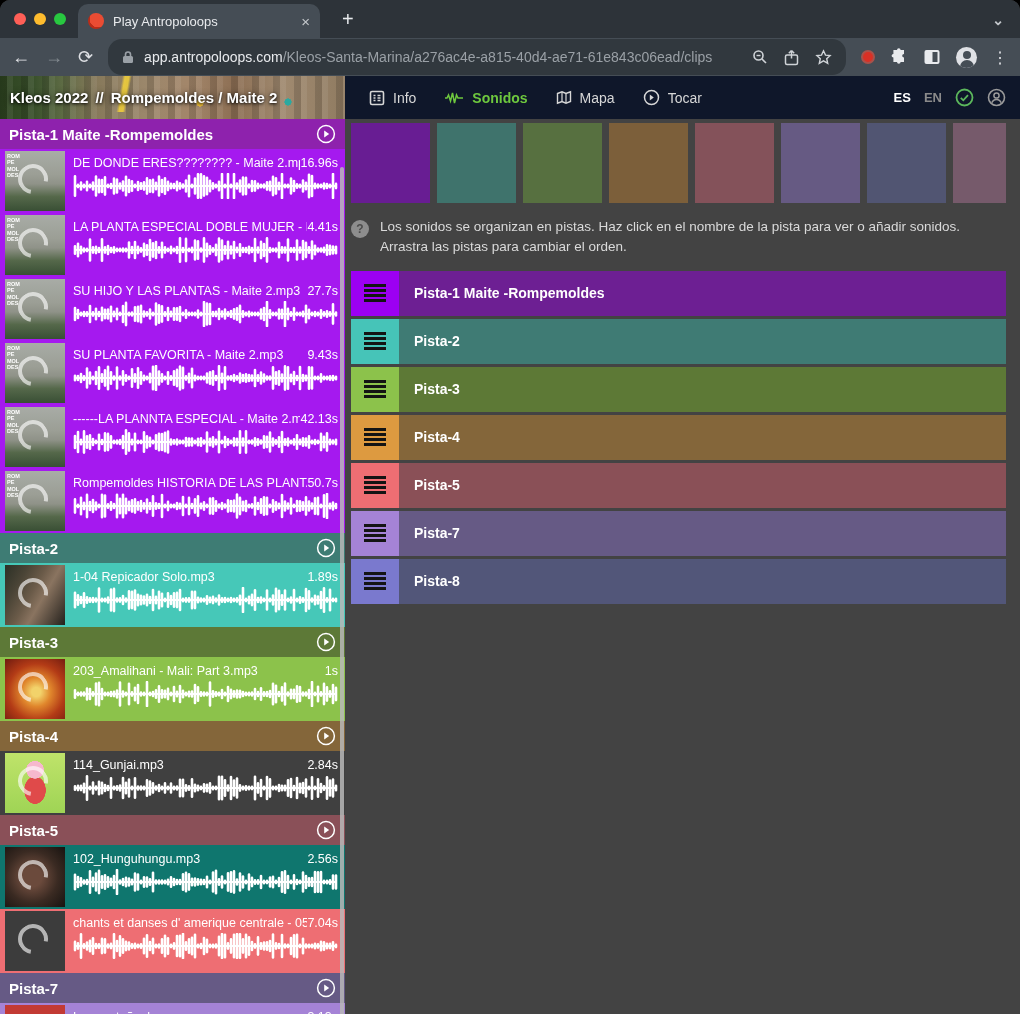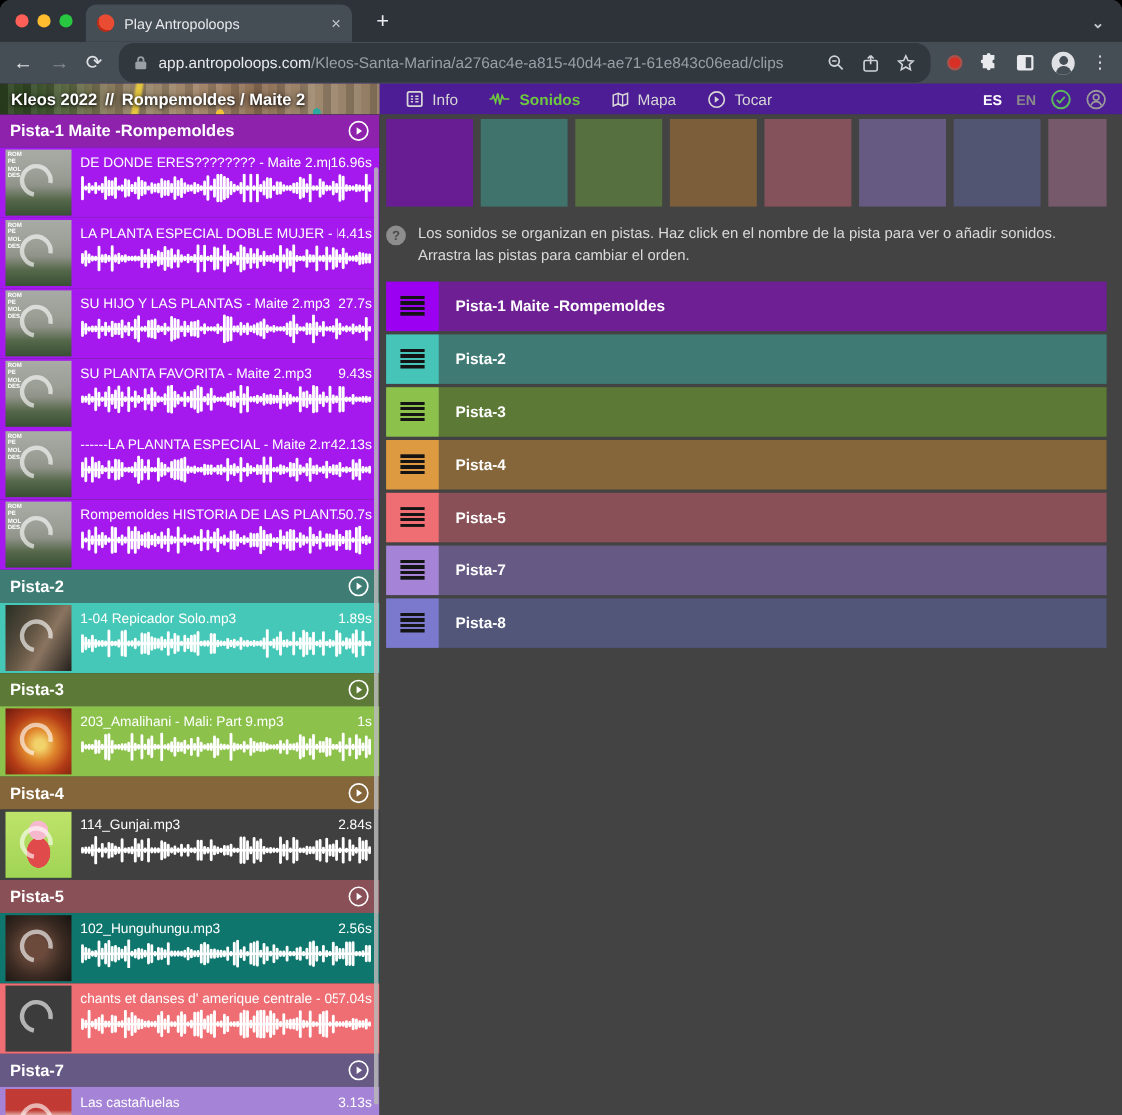--- a/index.html
+++ b/index.html
@@ -28,21 +28,21 @@
   .url .domain { color:#e8eaed; } .url .path { color:#9aa0a6; }
   .addr-right { margin-left:auto; display:flex; gap:16px; align-items:center; flex:none; }
   .ext-ic { display:flex; align-items:center; justify-content:center; }
   .rec-dot { width:14px; height:14px; border-radius:50%; background:#d93025; border:2px solid #a8524b; }
   .avatar-circ { width:21px; height:21px; border-radius:50%; background:#dfe1e5; position:relative; overflow:hidden; }
   .avatar-circ::before { content:""; position:absolute; left:6.5px; top:4px; width:8px; height:8px; border-radius:50%; background:#454d55; }
   .avatar-circ::after { content:""; position:absolute; left:3.5px; top:13px; width:14px; height:9px; border-radius:7px 7px 0 0; background:#454d55; }
   .kebab { color:#dfe1e5; font-size:16px; letter-spacing:0; }
 
   
-  .appbar { height:28px; display:flex; background:#4c1d95; color:#e3e3e3; flex:none; }
+  .appbar { height:43px; display:flex; background:#0f172a; color:#e3e3e3; flex:none; }
   .appbar-left { width:345px; flex:none; position:relative; display:flex; align-items:center; overflow:hidden;
     background:
       linear-gradient(100deg, transparent 46%, rgba(238,205,60,.9) 47%, rgba(238,205,60,.9) 48.5%, transparent 49.5%) 0 0/260px 36px no-repeat,
       radial-gradient(circle 5px at 200px 27px, #f2c238 70%, transparent 72%),
       radial-gradient(circle 5px at 288px 26px, #2ba9a0 70%, transparent 72%),
       repeating-linear-gradient(90deg, rgba(0,0,0,.14) 0 7px, rgba(255,255,255,.07) 7px 13px, rgba(0,0,0,0) 13px 21px),
       linear-gradient(90deg, #2c421f 0%, #3a512c 10%, #5d6b44 18%, #87795b 28%, #9b876b 42%, #a3866a 55%, #8d6f54 68%, #a08a70 82%, #907b61 100%);
   }
   .crumb { position:relative; padding-left:10px; font-size:15px; font-weight:700; color:#fff; white-space:nowrap;
            text-shadow:0 1px 3px rgba(0,0,0,.9), 0 0 6px rgba(0,0,0,.5); }
@@ -362,21 +362,21 @@
               <circle cx="10" cy="10" r="8.4" stroke="#fff" stroke-width="1.5" fill="none"></circle>
               <path d="M8.2 6.6l5 3.4-5 3.4z" fill="#fff"></path>
             </svg>
           </div>
           <div class="clip" style="background: rgb(140, 194, 75);">
             <div class="thumb thumb--fire-puppet">
               <div class="spinner"></div>
             </div>
             <div class="clip-body">
               <div class="clip-top">
-                <span class="clip-title">203_Amalihani - Mali: Part 9.mp3</span>
+                <span class="clip-title">203_Amalihani - Mali: Part 3.mp3</span>
                 <span class="clip-dur">1s</span>
               </div>
               <svg class="wave" width="265" height="26" viewBox="0 0 265 26">
                 <path d="M1 13H264" stroke="#fff" stroke-width="2.2" fill="none"></path>
                 <path d="M2 9.2V16.8M5 11.9V14.1M8 11.5V14.5M11 11.6V14.4M14 7.6V18.4M17 8.1V17.9M20 11.4V14.6M23 2.5V23.5M26 1.8V24.2M29 8.1V17.9M32 11.8V14.2M35 11.7V14.3M38 11.0V15.0M41 10.9V15.1M44 9.6V16.4M47 1.6V24.4M50 10.6V15.4M53 11.7V14.3M56 2.8V23.2M59 11.4V14.6M62 6.7V19.3M65 4.0V22.0M68 11.5V14.5M71 11.9V14.1M74 1.1V24.9M77 11.9V14.1M80 11.0V15.0M83 9.2V16.8M86 5.3V20.7M89 9.4V16.6M92 9.8V16.2M95 7.9V18.1M98 11.8V14.2M101 6.1V19.9M104 10.8V15.2M107 5.1V20.9M110 9.7V16.3M113 11.8V14.2M116 10.8V15.2M119 10.6V15.4M122 4.0V22.0M125 6.2V19.8M128 11.2V14.8M131 11.5V14.5M134 11.8V14.2M137 1.5V24.5M140 10.2V15.8M143 11.3V14.7M146 11.7V14.3M149 9.0V17.0M152 11.8V14.2M155 6.0V20.0M158 8.9V17.1M161 10.4V15.6M164 9.6V16.4M167 9.7V16.3M170 11.0V15.0M173 11.9V14.1M176 11.8V14.2M179 11.5V14.5M182 8.0V18.0M185 11.0V15.0M188 7.3V18.7M191 11.2V14.8M194 11.0V15.0M197 10.0V16.0M200 2.8V23.2M203 4.7V21.3M206 11.0V15.0M209 6.4V19.6M212 2.5V23.5M215 11.5V14.5M218 8.8V17.2M221 8.9V17.1M224 5.2V20.8M227 6.1V19.9M230 11.5V14.5M233 11.6V14.4M236 9.1V16.9M239 1.1V24.9M242 11.9V14.1M245 5.7V20.3M248 11.4V14.6M251 2.9V23.1M254 6.4V19.6M257 10.4V15.6M260 4.0V22.0M263 6.9V19.1" stroke="#fff" stroke-width="2.6" fill="none" stroke-linecap="round"></path>
               </svg>
             </div>
           </div>
           <div class="sec-head" style="background: rgb(132, 102, 58);">
             <span>Pista-4</span>

